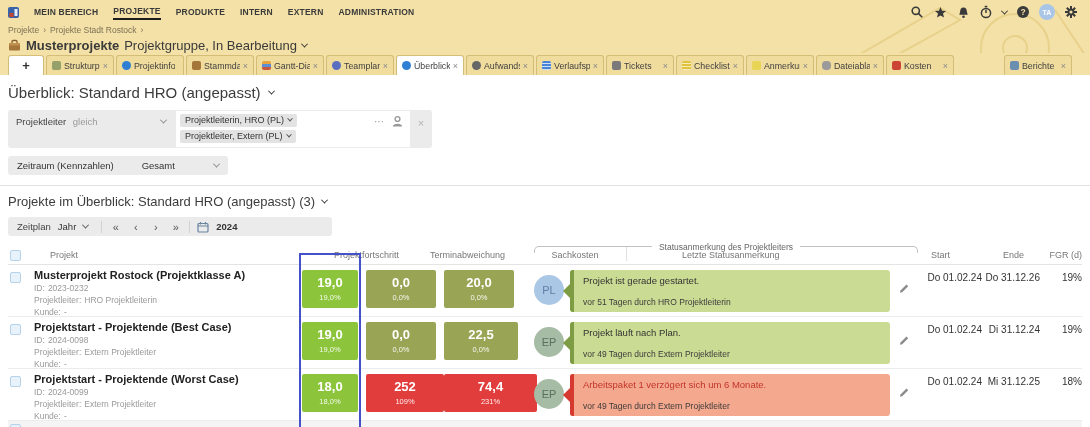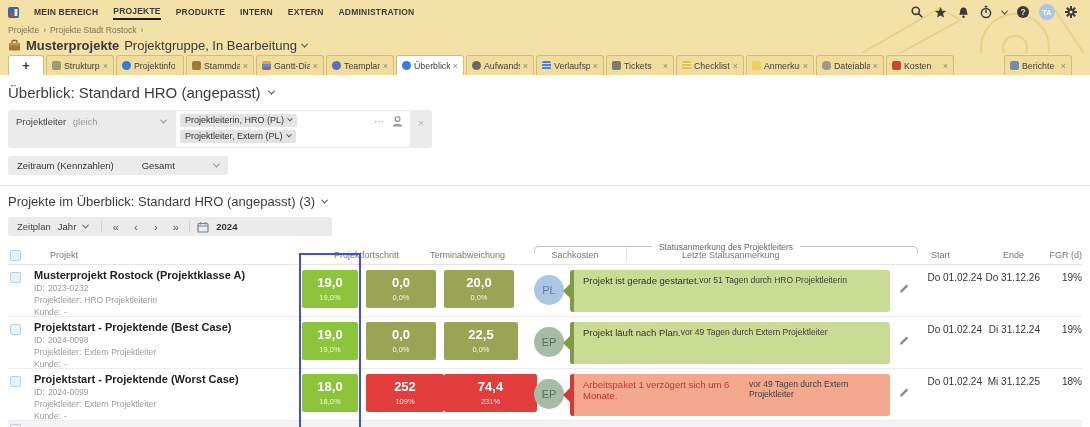--- a/index.html
+++ b/index.html
@@ -107,21 +107,21 @@
   .metric[data-tone="green"]{ background:#8cc53c; }
   .metric[data-tone="olive"]{ background:#9aa455; }
   .metric[data-tone="red"]{ background:#e23d3d; }
   .metric-value { font-size:13px; font-weight:bold; line-height:1; }
   .metric-sub { font-size:7.5px; opacity:.9; margin-top:4px; }
   .avatar { width:30px; height:30px; border-radius:50%; font-size:11px; display:flex; align-items:center;
     justify-content:center; margin-top:6px; }
   .avatar[data-color="blue"]{ background:#aac7e6; color:#5f7fa5; }
   .avatar[data-color="sage"]{ background:#a6bca4; color:#5c6f5c; }
   .bubble { position:relative; height:42px; border-radius:3px; margin-top:1px; padding:5px 8px 5px 13px;
-    display:flex; flex-direction:row; }
+    display:flex; flex-direction:column; justify-content:space-between; }
   .bubble::before { content:""; position:absolute; left:0; top:0; bottom:0; width:4px; border-radius:3px 0 0 3px; }
   .bubble::after { content:""; position:absolute; left:-7px; top:14px; border:7px solid transparent; border-left:none; }
   .bubble[data-tone="green"]{ background:#cadb93; }
   .bubble[data-tone="green"]::before { background:#7d9c43; }
   .bubble[data-tone="green"]::after { border-right-color:#7d9c43; }
   .bubble[data-tone="green"] .bubble-text { color:#333; }
   .bubble[data-tone="red"]{ background:#f4a88d; }
   .bubble[data-tone="red"]::before { background:#d6392f; }
   .bubble[data-tone="red"]::after { border-right-color:#d6392f; }
   .bubble[data-tone="red"] .bubble-text { color:#c2352c; }

